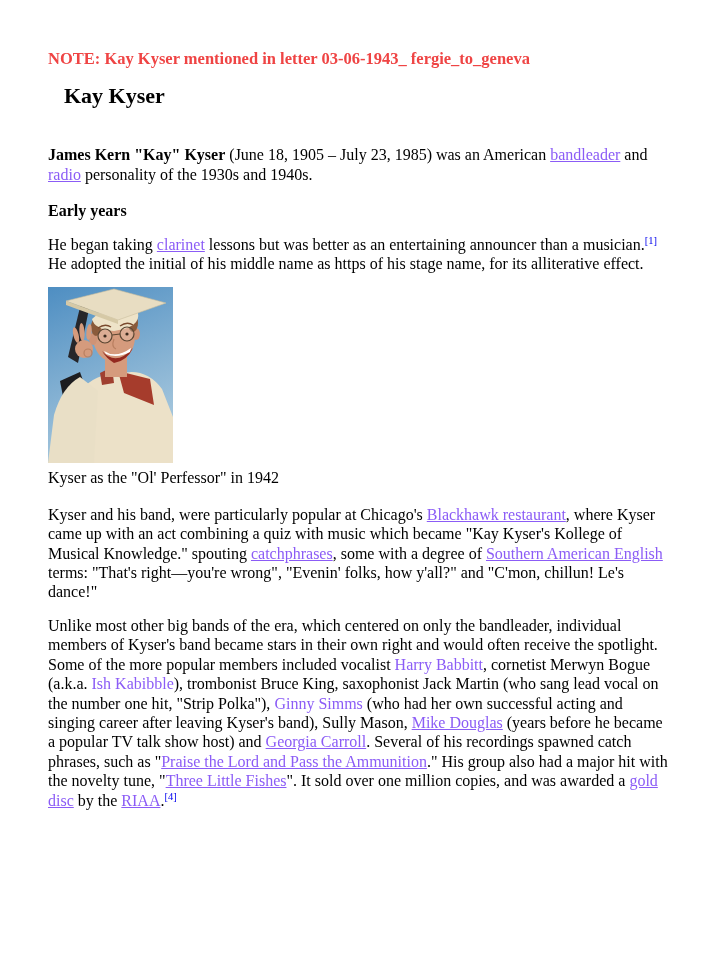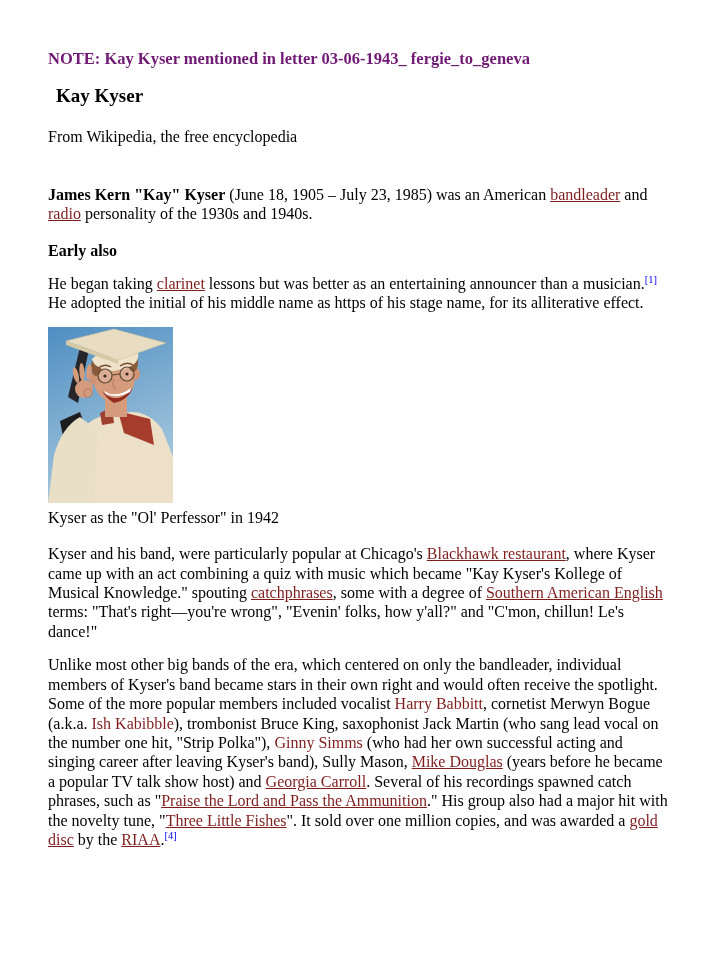--- a/index.html
+++ b/index.html
@@ -5,48 +5,47 @@
   html,body{margin:0;padding:0;background:#ffffff;}
   body{
     width:720px;height:960px;position:relative;overflow:hidden;
     font-family:"Liberation Serif", serif;color:#000;
   }
   .page{
     position:absolute;inset:0;box-sizing:border-box;
     padding:49px 48px 0 48px;
     font-size:16px;line-height:19.4px;
   }
-  .note{margin:0;font-weight:bold;color:#701a75;font-size:16.5px;}
-  h1.title{margin:17px 0 0 8px;font-size:19px;line-height:22px;font-weight:bold;}
+  .note{margin:0;font-weight:bold;color:#ef4444;font-size:16.5px;}
+  h1.title{margin:17px 0 0 16px;font-size:22px;line-height:22px;font-weight:bold;}
   p.meta{margin:0;}
   p.meta.first{margin-top:20px;}
   p.para{margin:14px 0 0 0;}
   p.intro{margin-top:38px;}
   h2.sect{margin:17px 0 0 0;font-size:16px;line-height:19.4px;font-weight:bold;}
-  .lnk{color:#7f1d1d;cursor:pointer;}
+  .lnk{color:#8b5cf6;cursor:pointer;}
   .u{text-decoration:underline;}
   sup.ref{font-size:10.5px;line-height:0;vertical-align:6px;color:#0000ee;cursor:pointer;}
   figure.portrait{margin:14px 0 0 0;}
   figure.portrait svg{display:block;}
   figcaption.cap{margin-top:5px;font-size:16px;}
 </style>
 </head>
 <body>
 
 <div class="page">
 
   <p class="note">NOTE: Kay Kyser mentioned in letter 03-06-1943_ fergie_to_geneva</p>
 
   <h1 class="title">Kay Kyser</h1>
 
-  <p class="meta first">From Wikipedia, the free encyclopedia</p>
 
   <p class="para intro"><b>James Kern "Kay" Kyser</b><span> (June 18, 1905 – July 23, 1985) was an American </span><span class="lnk u">bandleader</span><span> and </span><span class="lnk u">radio</span><span> personality of the 1930s and 1940s.</span></p>
 
-  <h2 class="sect">Early also</h2>
+  <h2 class="sect">Early years</h2>
 
   <p class="para"><span>He began taking </span><span class="lnk u">clarinet</span><span> lessons but was better as an entertaining announcer than a musician.</span><sup class="ref">[1]</sup><span> He adopted the initial of his middle name as https of his stage name, for its alliterative effect.</span></p>
 
 
   <figure class="portrait">
     <svg width="125" height="176" viewBox="0 0 125 176" aria-hidden="true">
       <defs>
         <linearGradient id="sky" x1="0" y1="0" x2="0.3" y2="1">
           <stop offset="0" stop-color="#4e8ec2"></stop>
           <stop offset="1" stop-color="#a9c9de"></stop>

